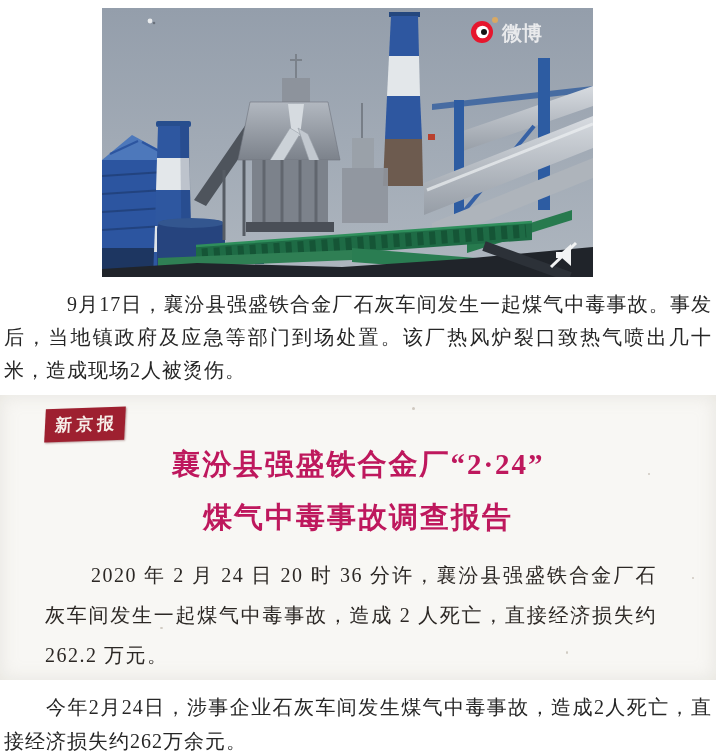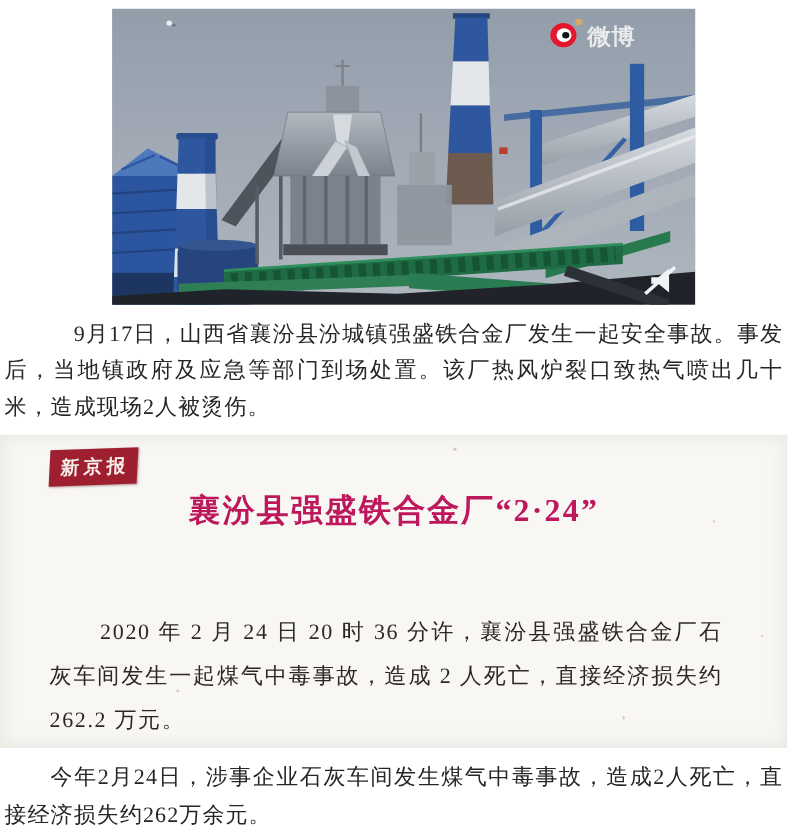--- a/index.html
+++ b/index.html
@@ -1,20 +1,20 @@
 <!DOCTYPE html>
 <html><head>
 <meta charset="utf-8">
 <style>
   html,body{margin:0;padding:0;background:#ffffff;}
   .page{position:relative;width:716px;height:754px;background:#ffffff;overflow:hidden;
         font-family:"Liberation Serif","DejaVu Serif",serif;color:#1f1f1f;}
 
   
-  .video{position:absolute;left:102px;top:8px;width:530px;height:269px;background:#9aa4b1;}
+  .video{position:absolute;left:102px;top:8px;width:491px;height:269px;background:#9aa4b1;}
   .video svg{display:block;width:100%;height:100%;}
 
   
   .para{position:absolute;left:4px;right:4px;margin:0;font-size:20px;line-height:33px;
         letter-spacing:1px;text-align:justify;color:#262626;}
   .p1{top:288px;text-indent:63px;}
   .p2{top:690px;line-height:34px;text-indent:42px;}
 
   
   .doc{position:absolute;left:0;top:395px;width:716px;height:285px;background:#f8f7f4;
@@ -161,25 +161,26 @@
         <text x="34" y="26" font-size="20" font-weight="600" fill="#e9eaec" font-family="Liberation Sans, sans-serif">微博</text>
       </g>
 
       <g transform="translate(446,232)">
         <polygon points="8,12 14,12 23,4 23,26 14,18 8,18" fill="#f2f3f4"></polygon>
         <line x1="3" y1="27" x2="28" y2="3" stroke="#f2f3f4" stroke-width="3"></line>
       </g>
     </svg>
   </div>
 
-  <p class="para p1">9月17日，山西省襄汾县汾城镇强盛铁合金厂发生一起安全事故。事发后，当地镇政府及应急等部门到场处置。该厂热风炉裂口致热气喷出几十米，造成现场2人被烫伤。</p>
+  <p class="para p1">9月17日，襄汾县强盛铁合金厂石灰车间发生一起煤气中毒事故。事发后，当地镇政府及应急等部门到场处置。该厂热风炉裂口致热气喷出几十米，造成现场2人被烫伤。</p>
 
   <div class="doc">
     <span class="badge">新京报</span>
     <div class="doc-title t1">襄汾县强盛铁合金厂“2·24”</div>
+    <div class="doc-title t2">煤气中毒事故调查报告</div>
     <p class="doc-body">2020 年 2 月 24 日 20 时 36 分许，襄汾县强盛铁合金厂石灰车间发生一起煤气中毒事故，造成 2 人死亡，直接经济损失约 262.2 万元。</p>
     <span class="speck" style="left:412px;top:12px;width:3px;height:3px;"></span>
     <span class="speck" style="left:648px;top:78px;width:2px;height:2px;"></span>
     <span class="speck" style="left:160px;top:232px;width:3px;height:2px;"></span>
     <span class="speck" style="left:566px;top:256px;width:2px;height:3px;"></span>
     <span class="speck" style="left:692px;top:182px;width:2px;height:2px;"></span>
   </div>
 
   <p class="para p2">今年2月24日，涉事企业石灰车间发生煤气中毒事故，造成2人死亡，直接经济损失约262万余元。</p>
 

